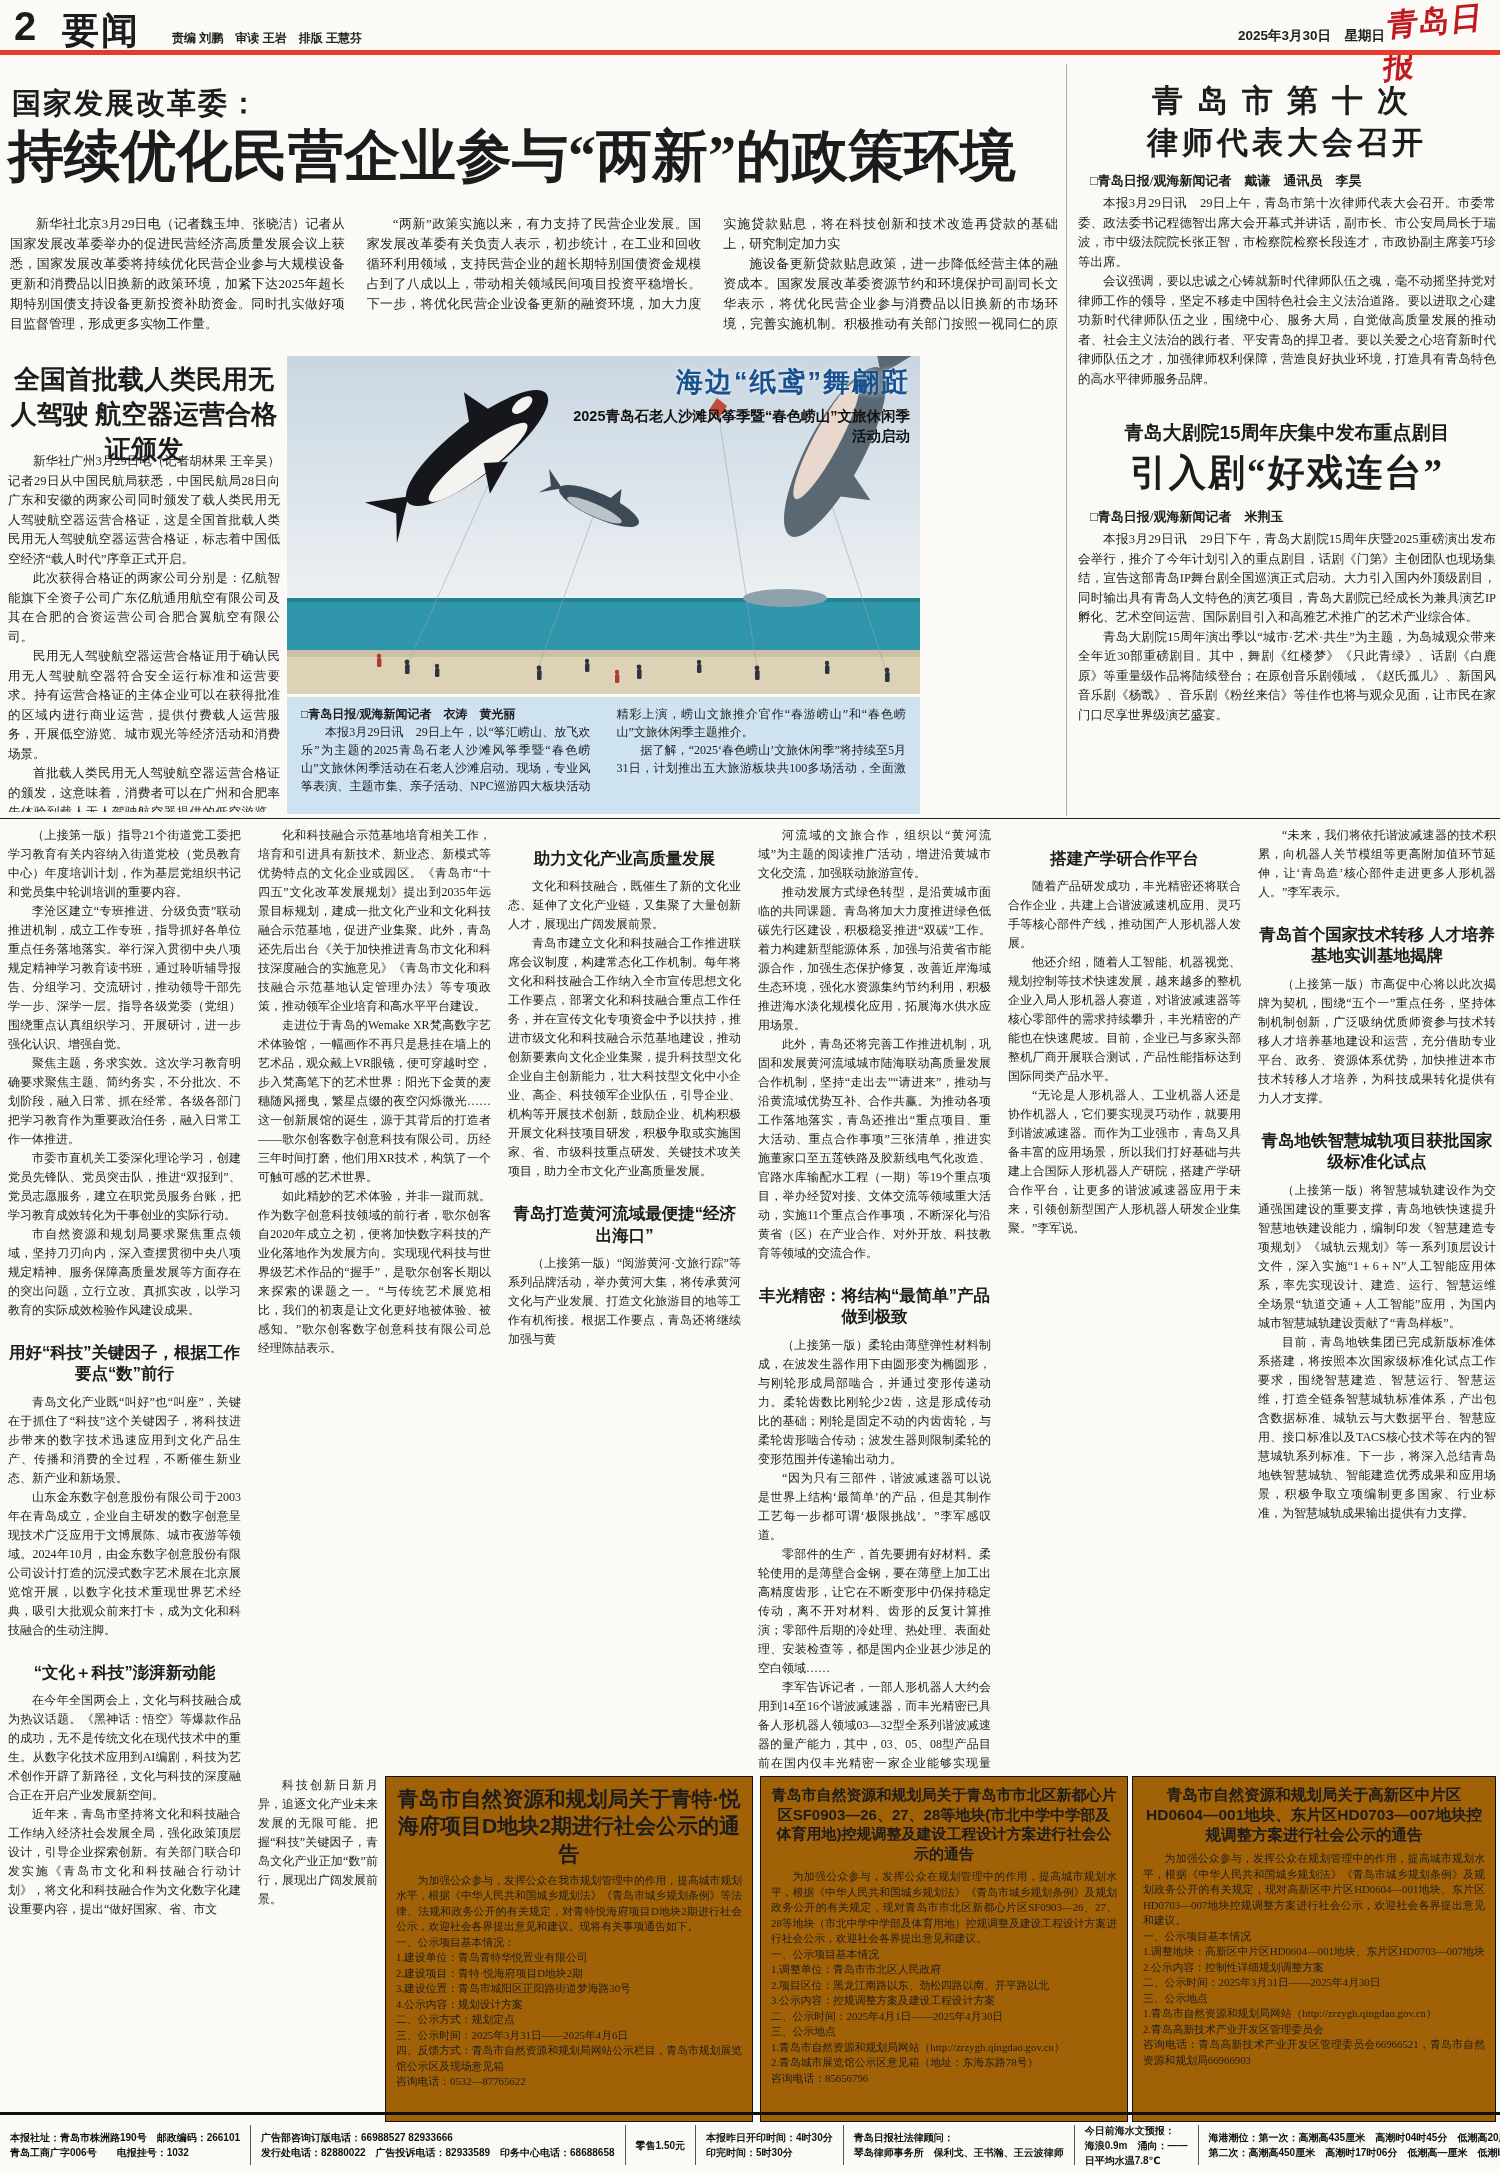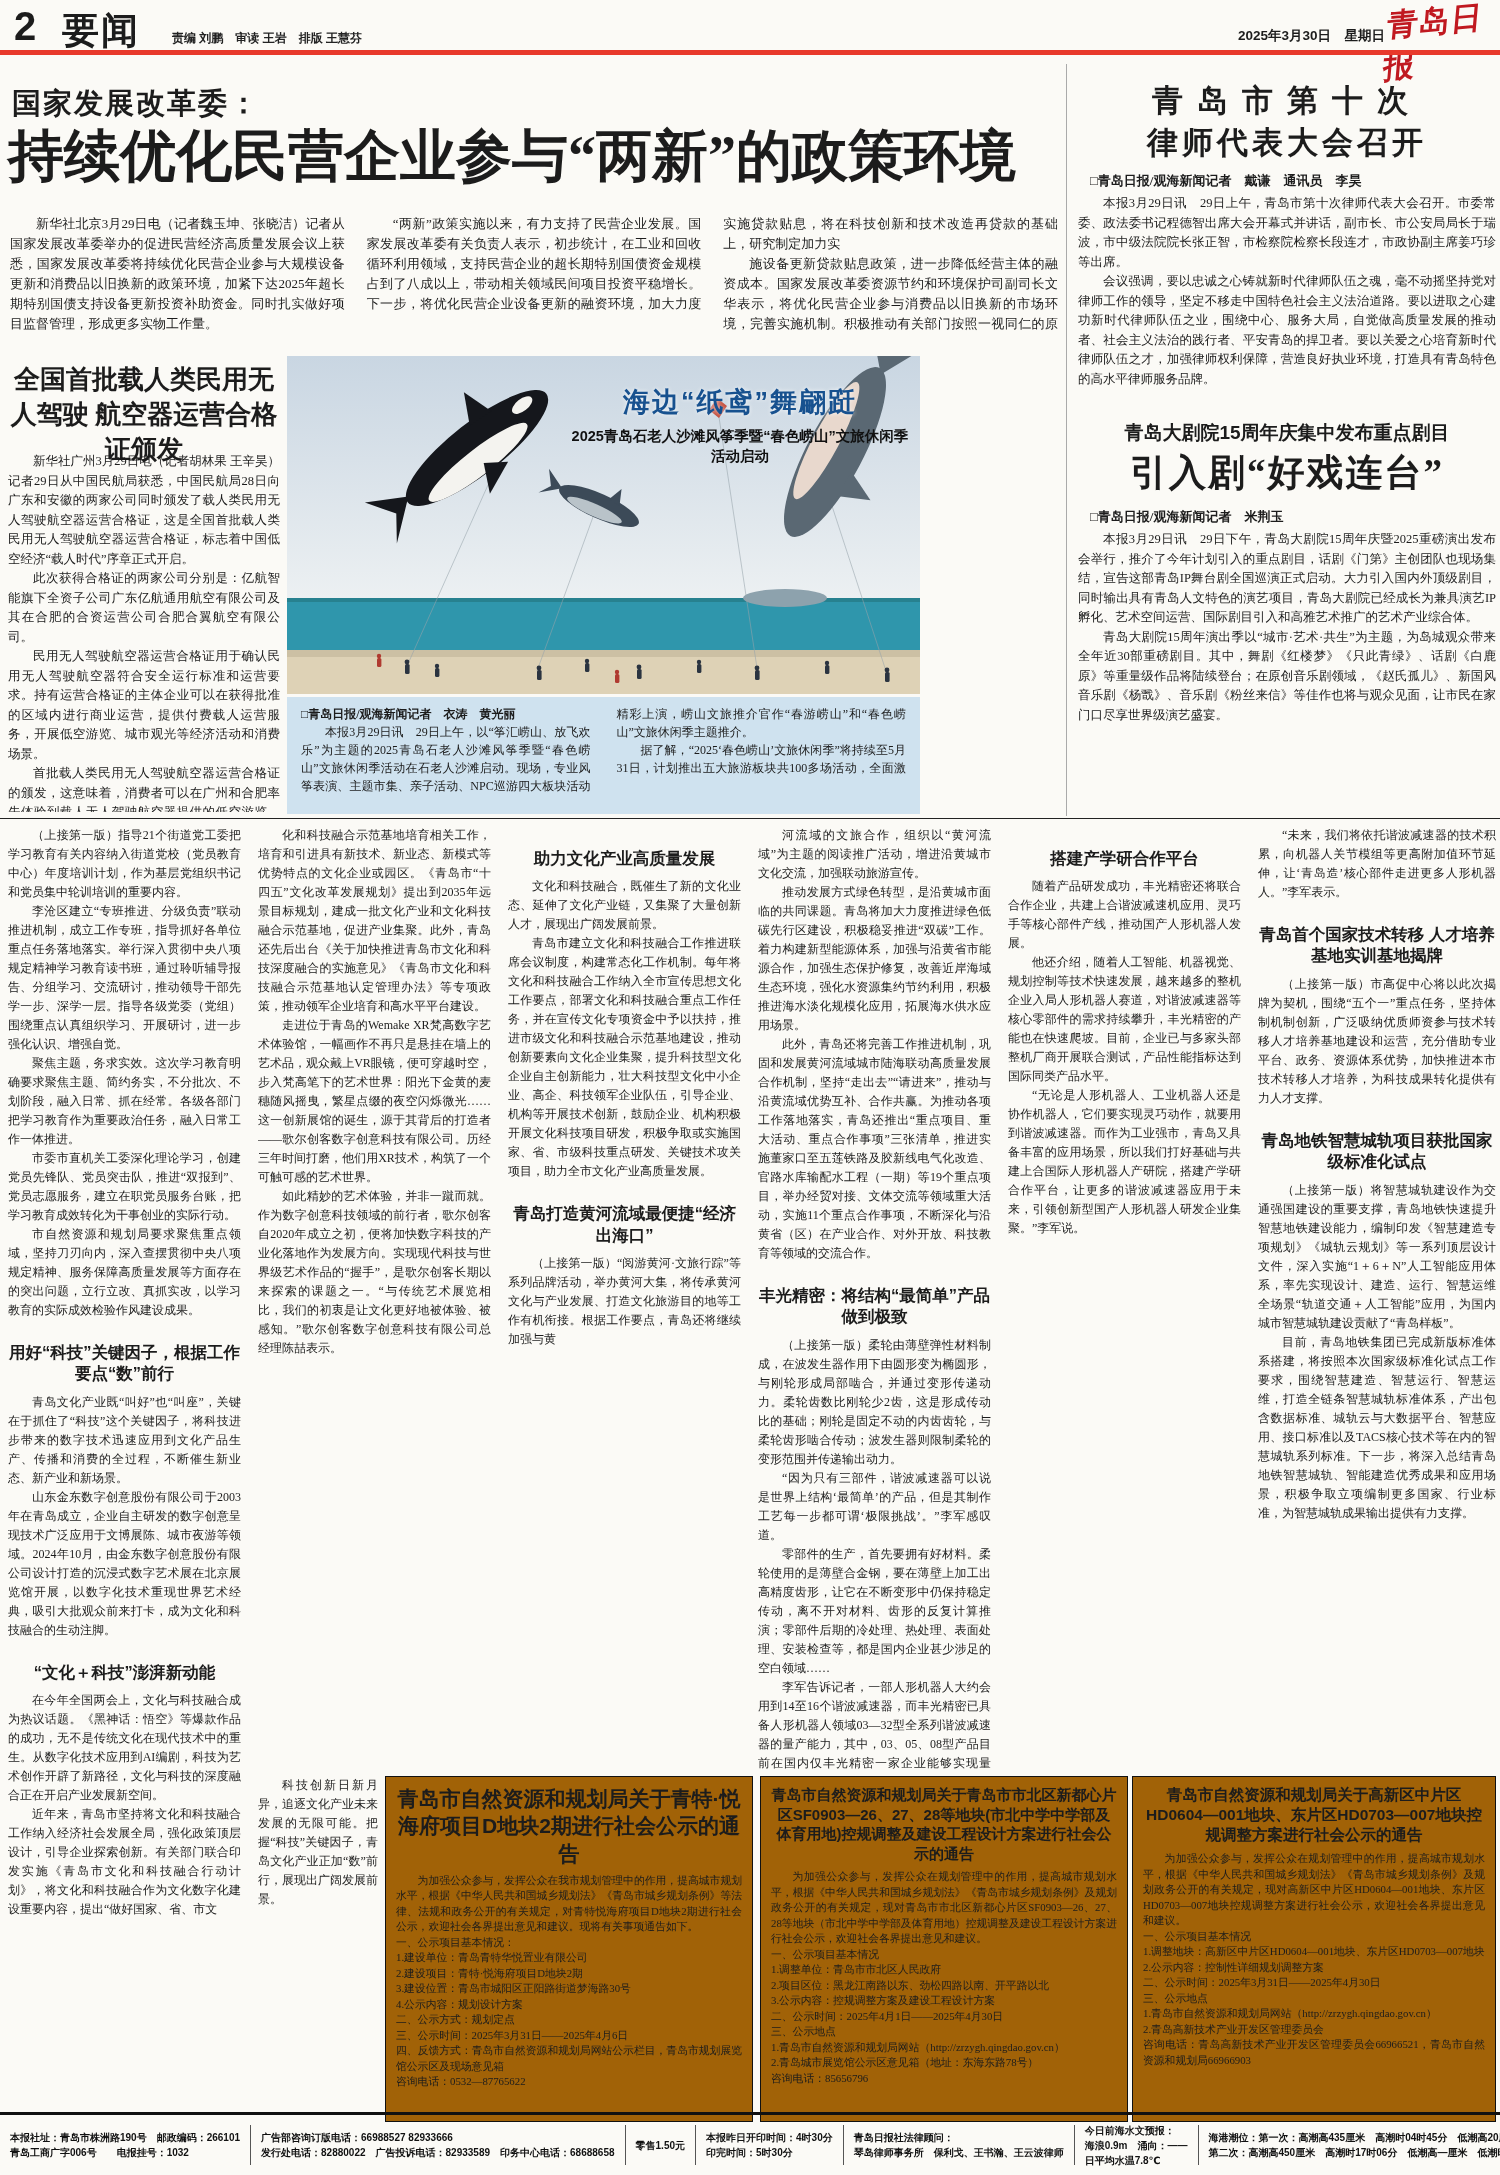--- a/index.html
+++ b/index.html
@@ -21,21 +21,21 @@
   .bodycols{column-gap:22px;text-align:justify;overflow:hidden;}
   .bodycols p,.col p{margin:0;text-indent:2em;}
   #lead-body{left:10px;top:214px;width:1048px;height:132px;column-count:3;font-size:13px;line-height:20px;}
   #vrule-right{left:1066px;top:64px;width:1px;height:752px;background:#aaa;}
   
   #uav-head{left:6px;top:362px;width:276px;text-align:center;font-size:26px;font-weight:900;line-height:1.35;}
   #uav-body{left:8px;top:452px;width:272px;height:360px;font-size:12.5px;line-height:19.5px;text-align:justify;overflow:hidden;}
   #uav-body p{margin:0;text-indent:2em;}
   
   #photo{left:287px;top:356px;width:633px;height:338px;overflow:hidden;}
-  #photo-overlay{position:absolute;right:10px;top:28px;width:340px;text-align:center;}
+  #photo-overlay{position:absolute;right:10px;top:8px;width:340px;text-align:right;}
   #photo-title{font-size:27px;font-weight:900;color:#17518f;letter-spacing:2px;text-shadow:0 0 4px #ffffffcc;}
   #photo-sub{margin-top:6px;font-size:14.5px;font-weight:bold;color:#111;line-height:1.4;}
   
   #caption{left:287px;top:697px;width:633px;height:117px;background:#cfe2ef;box-sizing:border-box;
            padding:8px 14px;column-count:2;column-gap:26px;font-size:12px;line-height:18px;text-align:justify;overflow:hidden;}
   #caption p{margin:0;text-indent:2em;}
   #caption .byl{text-indent:0;font-weight:bold;}
   
   #law-h1{left:1078px;top:80px;width:418px;text-align:center;font-size:31px;font-weight:900;letter-spacing:14px;white-space:nowrap;}
   #law-h2{left:1078px;top:122px;width:418px;text-align:center;font-size:31px;font-weight:900;letter-spacing:4px;}

